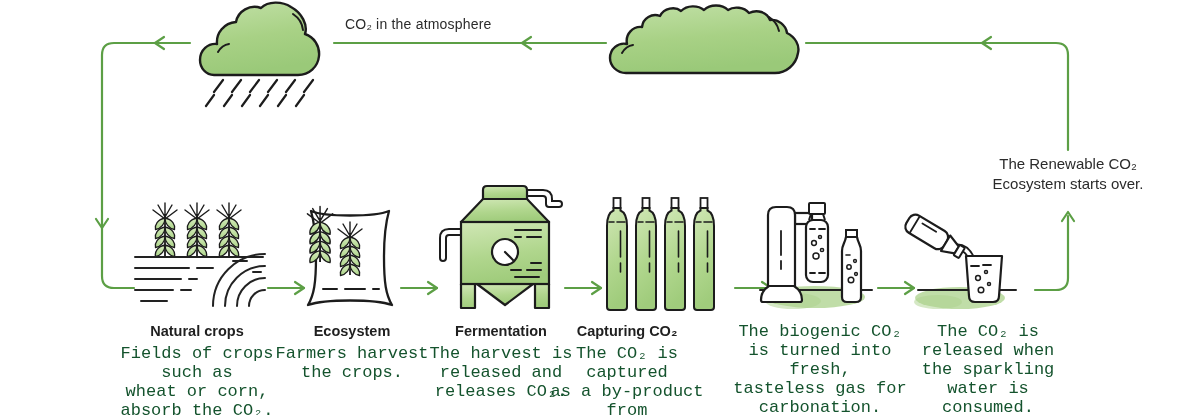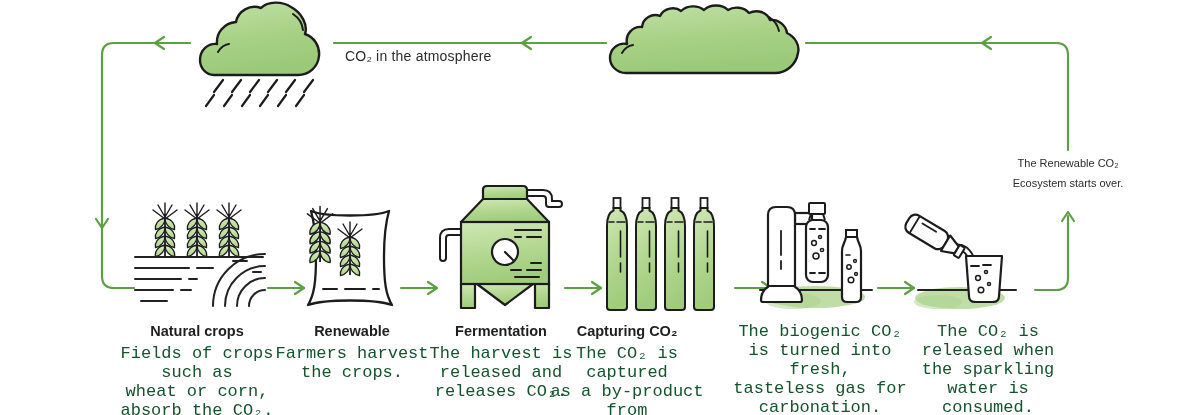--- a/index.html
+++ b/index.html
@@ -2,24 +2,24 @@
 <html><head>
 <meta charset="utf-8">
 <style>
   html,body{margin:0;padding:0;background:#fff;}
   .canvas{
     position:relative;width:1200px;height:415px;background:#ffffff;
     font-family:"Liberation Sans",sans-serif;color:#2b2b2b;overflow:hidden;
   }
   .artwork{position:absolute;left:0;top:0;}
   .label{position:absolute;}
-  .atmosphere-label{left:345px;top:16px;font-size:14px;letter-spacing:.2px;margin-top:32px;}
+  .atmosphere-label{left:345px;top:16px;font-size:14px;letter-spacing:.2px;}
   .restart-note{
     left:976px;top:154px;width:184px;text-align:center;
-    font-size:11px;line-height:19.5px;white-space:pre-line;
+    font-size:15px;line-height:19.5px;white-space:pre-line;
   }
   .stage{position:absolute;top:322px;width:190px;text-align:center;}
   .stage-title{font-size:14.5px;font-weight:700;line-height:19px;margin-bottom:3px;color:#1f1f1f;text-align:center;}
   .stage-desc{font-size:17px;line-height:19px;white-space:pre-line;color:#14532d;font-family:Liberation Mono, monospace;}
   .s1{left:102px;} .s2{left:257px;} .s3{left:406px;}
   .s4{left:532px;} .s5{left:725px;} .s6{left:893px;}
 </style>
 </head>
 <body>
 
@@ -231,21 +231,21 @@
   <div class="label restart-note">The Renewable CO₂
 Ecosystem starts over.</div>
 
   <div class="stage s1">
     <div class="stage-title">Natural crops</div>
     <div class="stage-desc">Fields of crops such as
 wheat or corn,
 absorb the CO₂.</div>
   </div>
   <div class="stage s2">
-    <div class="stage-title">Renewable</div>
+    <div class="stage-title">Ecosystem</div>
     <div class="stage-desc">Farmers harvest
 the crops.</div>
   </div>
   <div class="stage s3">
     <div class="stage-title">Fermentation</div>
     <div class="stage-desc">The harvest is
 released and
 releases CO₂.</div>
   </div>
   <div class="stage s4">

